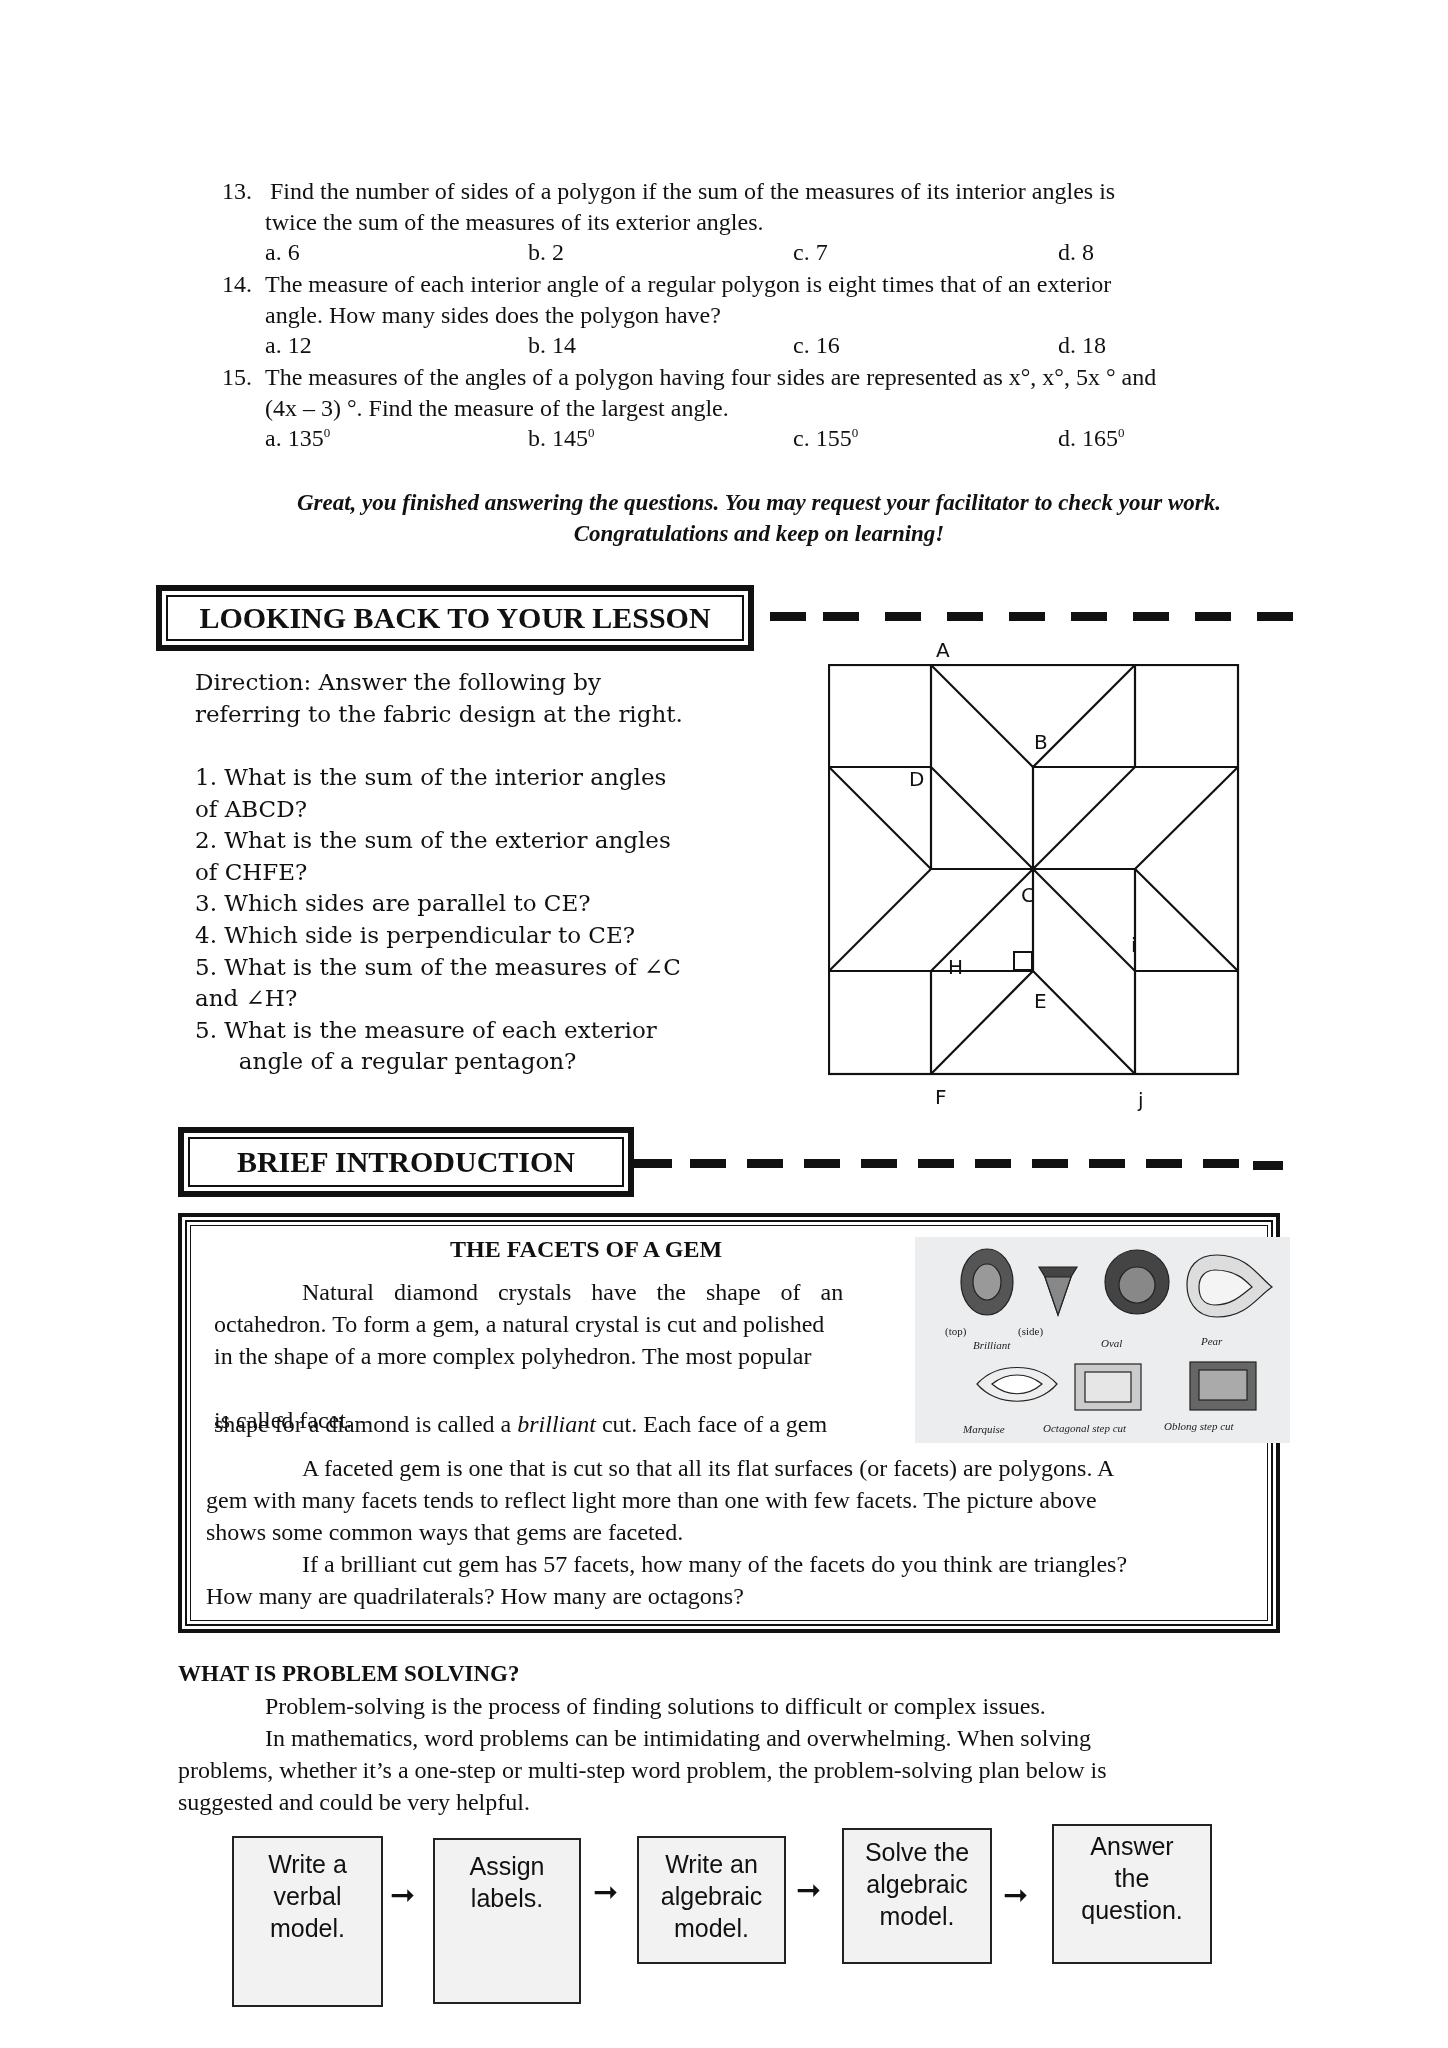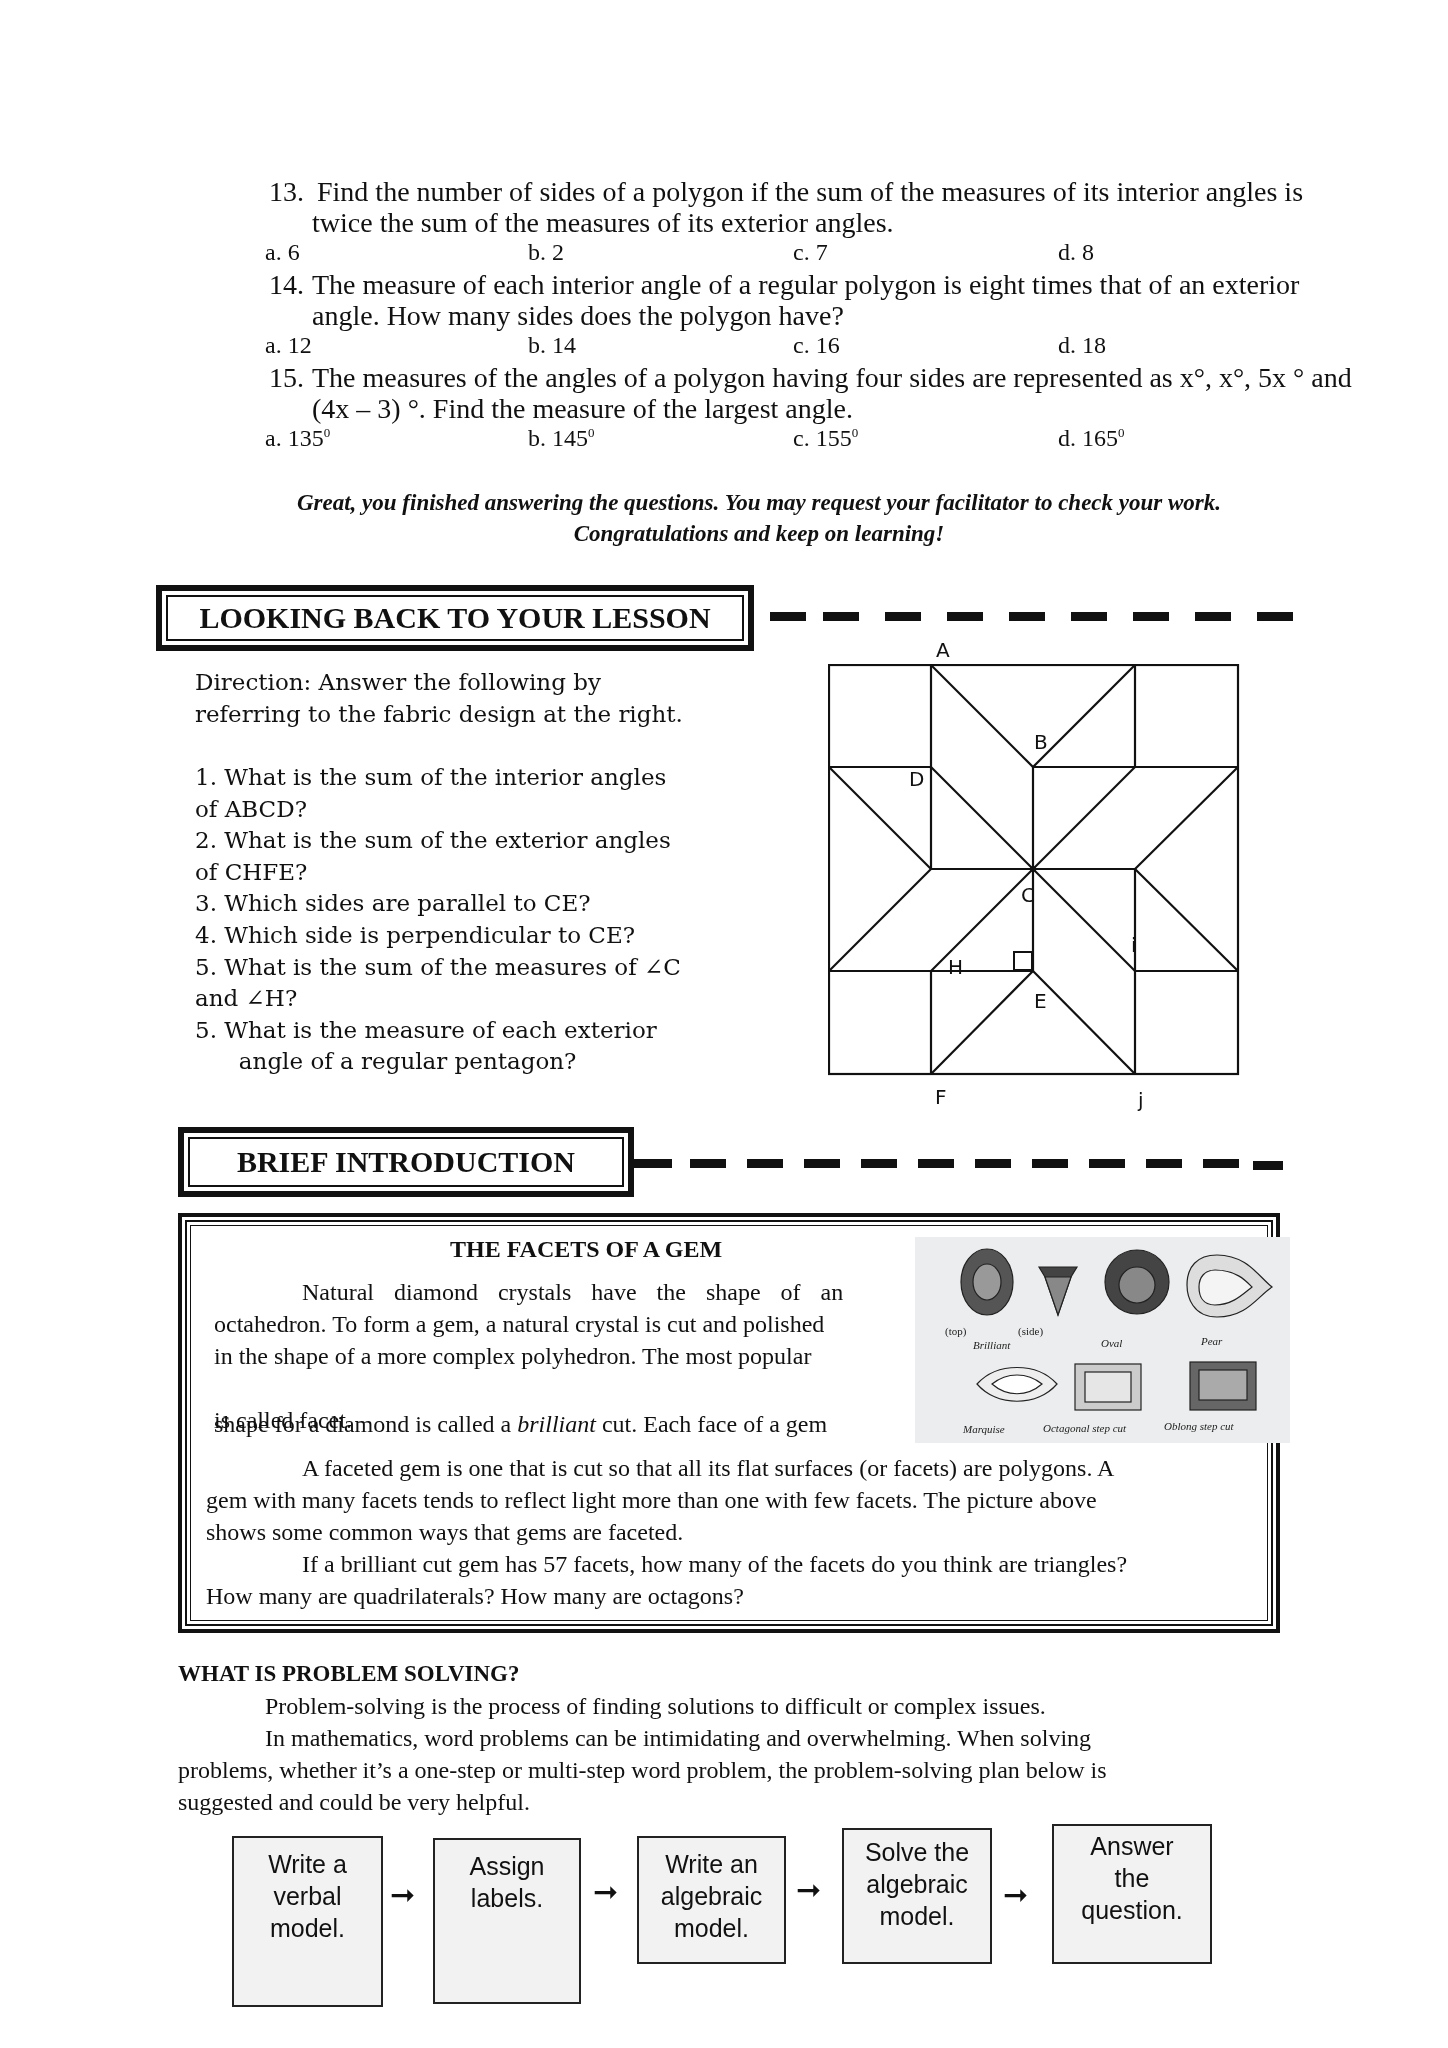--- a/index.html
+++ b/index.html
@@ -1,18 +1,18 @@
 <!DOCTYPE html>
 <html><head>
 <meta charset="utf-8">
 <style>
   html, body { margin:0; padding:0; background:#ffffff; }
   body { width:1448px; height:2048px; position:relative; overflow:hidden; font-family:"Liberation Serif", serif; color:#111; }
   .abs { position:absolute; }
-  .q { font-size:28px; line-height:31px;margin-left:47px; }
+  .q { font-size:24px; line-height:31px; }
   .qnum { position:absolute; left:222px; }
   .qtxt { position:absolute; left:265px; white-space:nowrap; }
   .choice { position:absolute; font-size:24px; white-space:nowrap; }
   sup { font-size:13px; vertical-align:9px; }
   .congrats { position:absolute; left:0; width:1448px; text-align:center; font-style:italic; font-weight:bold; font-size:23px;padding-left:35px; }
   .sec-box { position:absolute; border:6px solid #111; background:#fff; box-sizing:border-box; }
   .sec-box .inner { position:absolute; left:4px; top:4px; right:4px; bottom:4px; border:2px solid #111; display:flex; align-items:center; justify-content:center; font-weight:bold; font-size:30px; }
   .dash { position:absolute; height:9px; background:#111; }
   .dir { position:absolute; left:195px; font-family:"DejaVu Serif", serif; font-size:23px; line-height:32px; white-space:nowrap; }
   .fig-label { position:absolute; font-family:"DejaVu Sans", sans-serif; font-size:20px; }

